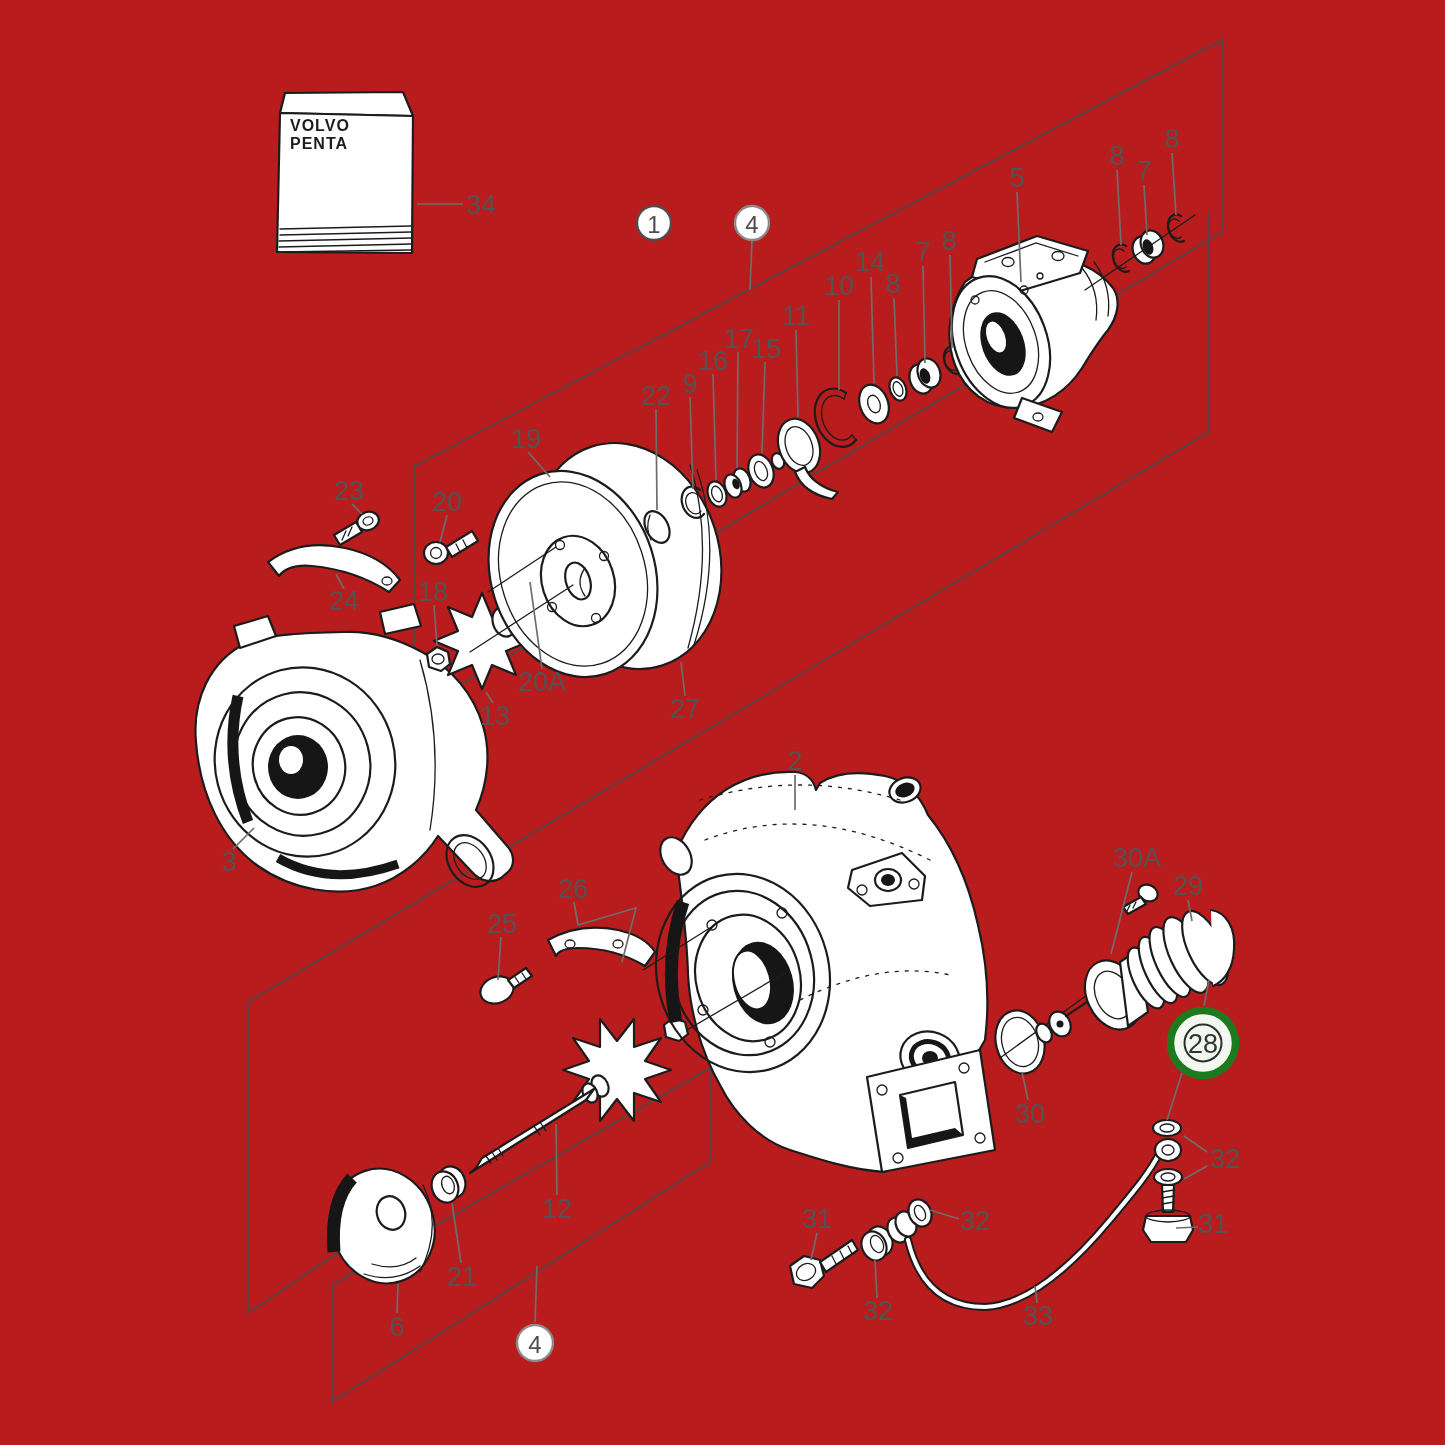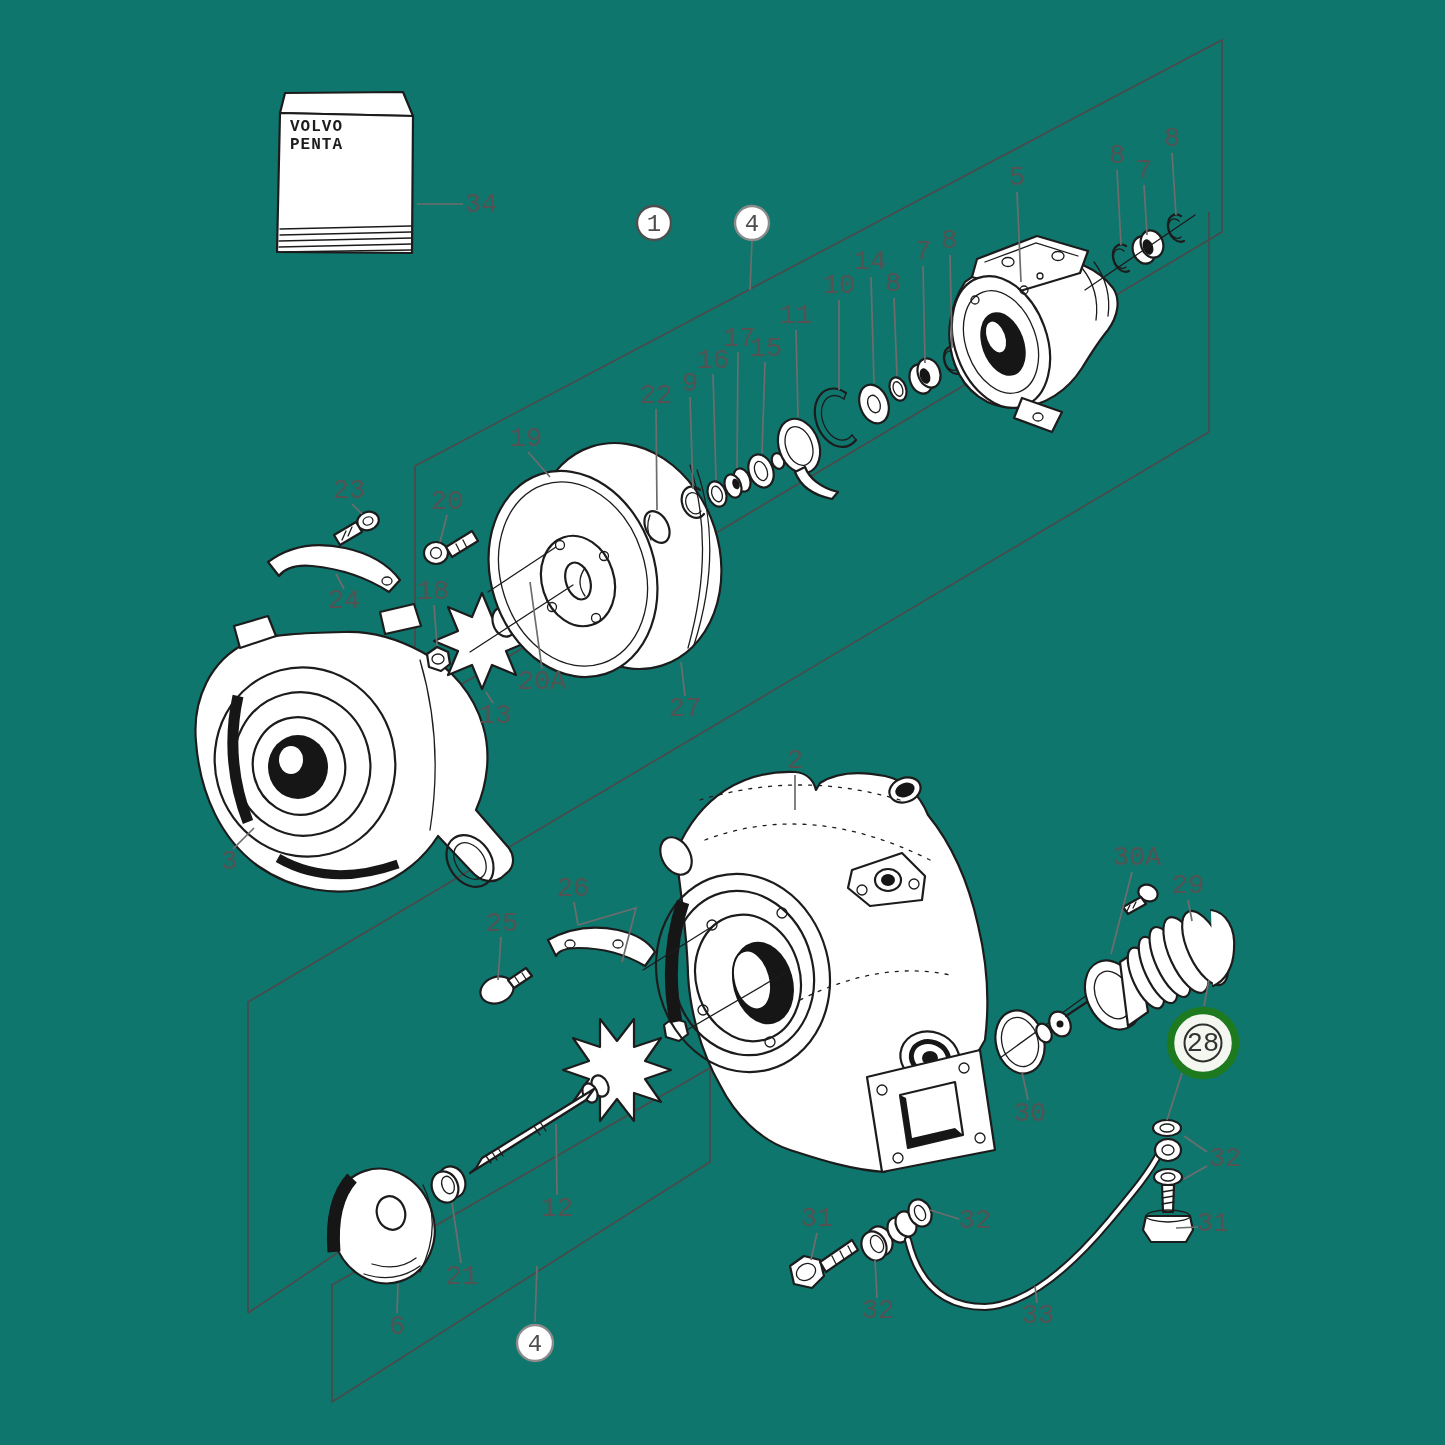--- a/index.html
+++ b/index.html
@@ -1,17 +1,17 @@
 <!DOCTYPE html>
 <html><head>
 <meta charset="utf-8">
 <style>
   html,body{margin:0;padding:0;background:#fff;}
-  .stage{position:relative;width:1445px;height:1445px;background:#0f766e;overflow:hidden;
-         font-family:Liberation Mono, monospace;}
+  .stage{position:relative;width:1445px;height:1445px;background:#b91c1c;overflow:hidden;
+         font-family:Liberation Sans, sans-serif;}
   svg{position:absolute;inset:0;}
   .p  {fill:#fff;stroke:#1c1c1c;stroke-width:2.2;stroke-linejoin:round;stroke-linecap:round;}
   .pn {fill:none;stroke:#1c1c1c;stroke-width:2.2;stroke-linejoin:round;stroke-linecap:round;}
   .t  {fill:none;stroke:#1c1c1c;stroke-width:1.3;stroke-linecap:round;}
   .d  {fill:#161616;stroke:none;}
   .dk {fill:none;stroke:#161616;}
   .ld {stroke:#6d6d6d;stroke-width:1.7;fill:none;}
   .plane{fill:none;stroke:#4a4a4a;stroke-width:1.7;stroke-linejoin:miter;}
   .lbl{font-size:27px;fill:#535353;text-anchor:middle;}
   .brand{font-size:16px;font-weight:bold;fill:#1d1d1d;letter-spacing:1px;}

